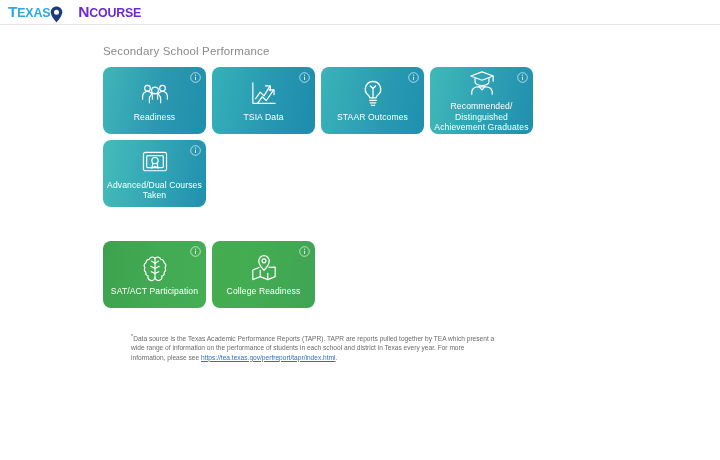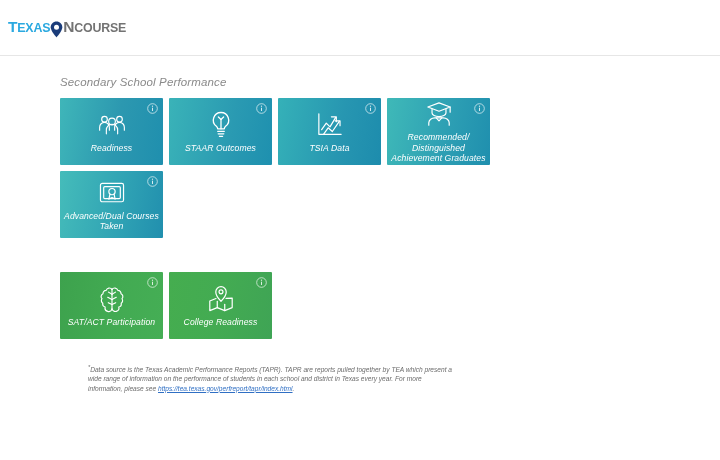--- a/index.html
+++ b/index.html
@@ -9,21 +9,21 @@
   body {
     width: 720px;
     height: 460px;
     background: #ffffff;
     font-family: "Liberation Sans", sans-serif;
     overflow: hidden;
   }
 
   
   .header {
-    height: 56px;
+    height: 25px;
     background: #ffffff;
     border-bottom: 1px solid #e6e6e6;
     display: flex;
     align-items: center;
     padding-left: 8px;
     box-sizing: border-box;
   }
   .logo {
     display: flex;
     align-items: center;
@@ -32,36 +32,35 @@
     letter-spacing: -0.2px;
     user-select: none;
   }
   .logo-part {
     font-size: 15.5px;
     line-height: 15px;
   }
   .logo-cap { font-size: 15.5px; }
   .logo-sm  { font-size: 12.4px; }
   .logo-texas { color: #2BA9E0; }
-  .logo-oncourse { color: #737373; }
+  .logo-oncourse { color: #6d28d9; padding-left: 15px; }
   .logo-pin {
     position: relative;
     display: inline-block;
     width: 13px;
     height: 16px;
     margin: 0 0px -3px 0px;
   }
   .logo-pin svg { display: block; }
 
   
   .page {
-    padding-left: 60px;
+    padding-left: 103px;
     padding-top: 20px;
     box-sizing: border-box;
-    font-style: italic;
   }
   .section-title {
     color: #8a8a8a;
     font-size: 11.5px;
     font-weight: normal;
     margin: 0 0 10px 0;
     letter-spacing: 0.15px;
   }
   .section {
     margin-bottom: 0;
@@ -71,21 +70,21 @@
   
   .tile-row {
     display: flex;
     gap: 6px;
     margin-bottom: 6px;
   }
   .tile {
     position: relative;
     width: 103px;
     height: 67px;
-    border-radius: 1px;
+    border-radius: 8px;
     display: flex;
     flex-direction: column;
     align-items: center;
     justify-content: center;
     cursor: pointer;
     overflow: hidden;
     box-sizing: border-box;
   }
   .tile.teal    { background: linear-gradient(100deg, #3fb6b9 0%, #2c98b0 55%, #1f8fae 100%); }
   .tile.teal2   { background: linear-gradient(100deg, #3ab3b8 0%, #2a9ab2 60%, #1e90af 100%); }
@@ -178,20 +177,42 @@
               <circle cx="25.5" cy="6.5" r="3.2"></circle>
               <path d="M20 19 v-3.5 a5.5 5.5 0 0 1 11 0 V19"></path>
               <circle cx="17" cy="9" r="3.8"></circle>
               <path d="M10.6 23 v-4.4 a6.4 6.4 0 0 1 12.8 0 V23"></path>
             </g>
           </svg>
         </span>
         <span class="tile-label">Readiness</span>
       </div>
 
+      <div class="tile teal3">
+        <span class="tile-info">
+          <svg width="11" height="11" viewBox="0 0 16 16">
+            <circle cx="8" cy="8" r="7" fill="none" stroke="#ffffff" stroke-width="1.1"></circle>
+            <circle cx="8" cy="4.6" r="0.9" fill="#ffffff"></circle>
+            <rect x="7.3" y="6.5" width="1.4" height="5.3" rx="0.6" fill="#ffffff"></rect>
+          </svg>
+        </span>
+        <span class="tile-icon">
+          <svg width="28" height="26" viewBox="0 0 30 28">
+            <g fill="none" stroke="#ffffff" stroke-width="1.3" stroke-linecap="round" stroke-linejoin="round">
+              <path d="M3 2 V24 H27"></path>
+              <path d="M6 19 L11 12 L15 16 L21 6"></path>
+              <path d="M16.5 5.2 H21.8 V10.5"></path>
+              <path d="M8 24 L13 17 L17.5 21 L25 10"></path>
+              <path d="M20.5 9.5 H25.8 V14.8"></path>
+            </g>
+          </svg>
+        </span>
+        <span class="tile-label">TSIA Data</span>
+      </div>
+
       <div class="tile teal2">
         <span class="tile-info">
           <svg width="11" height="11" viewBox="0 0 16 16">
             <circle cx="8" cy="8" r="7" fill="none" stroke="#ffffff" stroke-width="1.1"></circle>
             <circle cx="8" cy="4.6" r="0.9" fill="#ffffff"></circle>
             <rect x="7.3" y="6.5" width="1.4" height="5.3" rx="0.6" fill="#ffffff"></rect>
           </svg>
         </span>
         <span class="tile-icon">
           <svg width="22" height="28" viewBox="0 0 22 28">
@@ -200,42 +221,20 @@
               <line x1="7.7" y1="20.3" x2="14.3" y2="20.3"></line>
               <line x1="8.2" y1="22.8" x2="13.8" y2="22.8"></line>
               <path d="M9.4 25.3 h3.2"></path>
               <path d="M11 17.8 V8.4"></path>
               <path d="M11 8.4 l-2.6 -2.4"></path>
               <path d="M11 8.4 l2.6 -2.4"></path>
             </g>
           </svg>
         </span>
         <span class="tile-label">STAAR Outcomes</span>
-      </div>
-
-      <div class="tile teal3">
-        <span class="tile-info">
-          <svg width="11" height="11" viewBox="0 0 16 16">
-            <circle cx="8" cy="8" r="7" fill="none" stroke="#ffffff" stroke-width="1.1"></circle>
-            <circle cx="8" cy="4.6" r="0.9" fill="#ffffff"></circle>
-            <rect x="7.3" y="6.5" width="1.4" height="5.3" rx="0.6" fill="#ffffff"></rect>
-          </svg>
-        </span>
-        <span class="tile-icon">
-          <svg width="28" height="26" viewBox="0 0 30 28">
-            <g fill="none" stroke="#ffffff" stroke-width="1.3" stroke-linecap="round" stroke-linejoin="round">
-              <path d="M3 2 V24 H27"></path>
-              <path d="M6 19 L11 12 L15 16 L21 6"></path>
-              <path d="M16.5 5.2 H21.8 V10.5"></path>
-              <path d="M8 24 L13 17 L17.5 21 L25 10"></path>
-              <path d="M20.5 9.5 H25.8 V14.8"></path>
-            </g>
-          </svg>
-        </span>
-        <span class="tile-label">TSIA Data</span>
       </div>
 
       <div class="tile teal4">
         <span class="tile-info">
           <svg width="11" height="11" viewBox="0 0 16 16">
             <circle cx="8" cy="8" r="7" fill="none" stroke="#ffffff" stroke-width="1.1"></circle>
             <circle cx="8" cy="4.6" r="0.9" fill="#ffffff"></circle>
             <rect x="7.3" y="6.5" width="1.4" height="5.3" rx="0.6" fill="#ffffff"></rect>
           </svg>
         </span>

